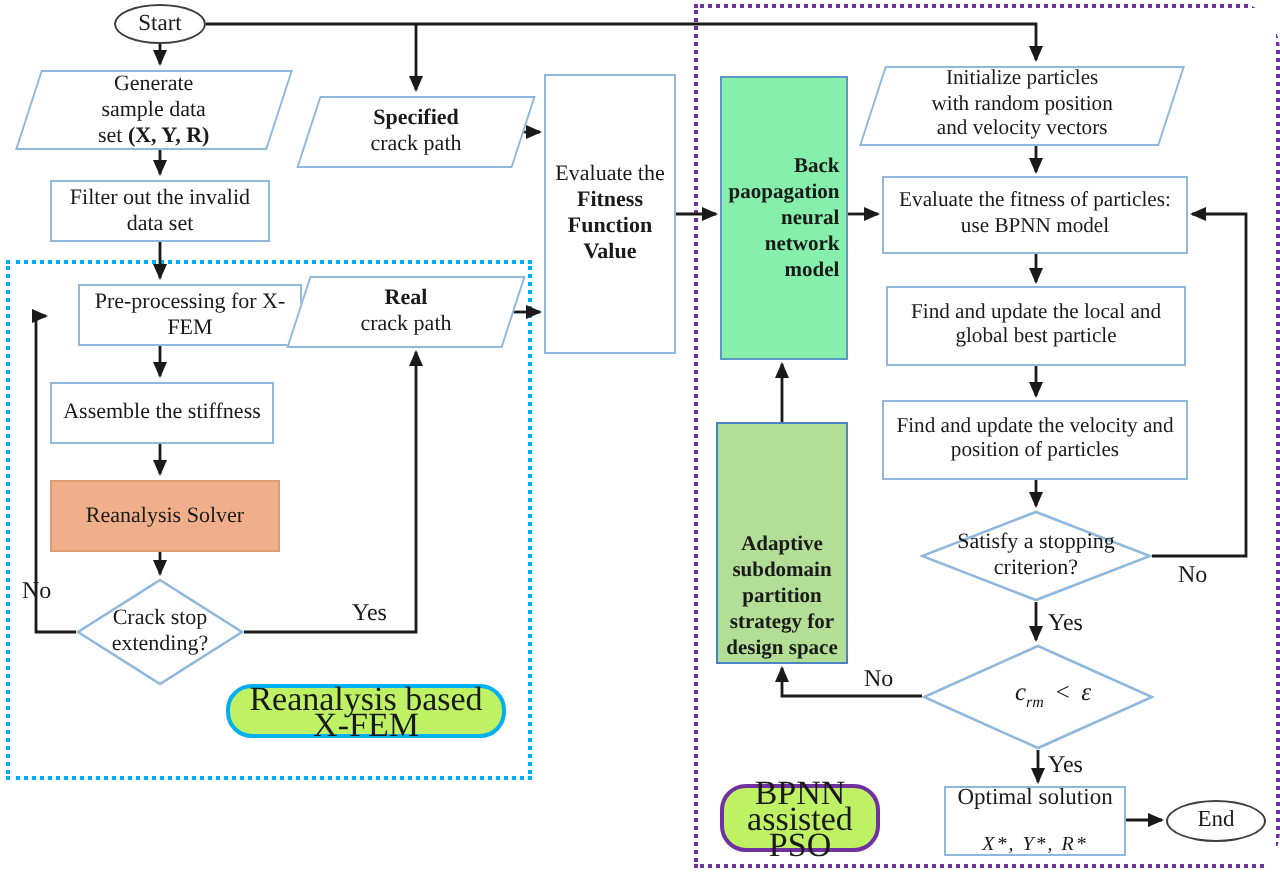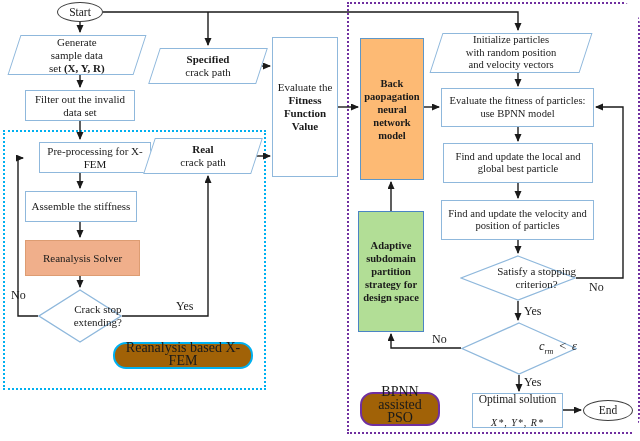--- a/index.html
+++ b/index.html
@@ -10,31 +10,31 @@
   .region{position:absolute;z-index:0;background:transparent;}
   #cyan-region{border:2px dotted #00B0F0;}
   #purple-region{border:2px dotted #7030A0;}
   #wires{position:absolute;left:0;top:0;z-index:1;}
   .node{position:absolute;z-index:2;box-sizing:border-box;display:flex;align-items:center;justify-content:center;
         text-align:center;font-size:11px;line-height:13px;background:#ffffff;}
   .rect{border:1.3px solid #8FB8DC;}
   .oval{border:1.4px solid #3f3f3f;border-radius:50% / 50%;font-size:11.5px;}
   .para{border:1.3px solid #8FB8DC;transform:skewX(-18deg);}
   .para .inner{transform:skewX(18deg);width:100%;text-align:center;}
-  .diamond{border:none;background:transparent;justify-content:flex-end;}
+  .diamond{border:none;background:transparent;}
   .diamond .shape{position:absolute;left:0;top:0;width:100%;height:100%;}
   .diamond .shape polygon{fill:#ffffff;stroke:#8FB8DC;stroke-width:1.3;}
   .diamond .dtext{position:relative;z-index:1;}
-  .roundlab{border-radius:13px;background:#a16207;z-index:2;position:absolute;display:flex;align-items:flex-end;justify-content:center;text-align:center;font-size:14px;line-height:13px;box-sizing:border-box;}
+  .roundlab{border-radius:13px;background:#bef264;z-index:2;position:absolute;display:flex;align-items:center;justify-content:center;text-align:center;font-size:17px;line-height:13px;box-sizing:border-box;}
   #xfem-label{border:2.2px solid #00B0F0;}
   #pso-label{border:2.4px solid #7030A0;}
   .b{font-weight:bold;}
   .fill-solver{background:#F0AF8B;border:1.3px solid #DD9C72;}
-  .fill-bpnn{background:#fdba74;border:1.3px solid #5E97C8;font-weight:bold;font-size:10.5px;}
-  .fill-green{background:#B2DE96;border:1.3px solid #4B84C4;font-weight:bold;font-size:10.5px;}
+  .fill-bpnn{background:#86efac;border:1.3px solid #5E97C8;font-weight:bold;font-size:10.5px;text-align:right;}
+  .fill-green{background:#B2DE96;border:1.3px solid #4B84C4;font-weight:bold;font-size:10.5px;align-items:flex-end;}
   .elabel{position:absolute;z-index:3;font-size:12px;line-height:12px;}
   .math{font-style:italic;font-size:12.5px;margin-left:15px;}
   .math sub{font-size:8px;font-style:italic;}
   .it{font-style:italic;font-size:10px;letter-spacing:1px;margin-top:10px;}
   .tight{font-size:10.6px;line-height:12.5px;}
 </style>
 </head>
 <body>
 
 <div id="stage">

